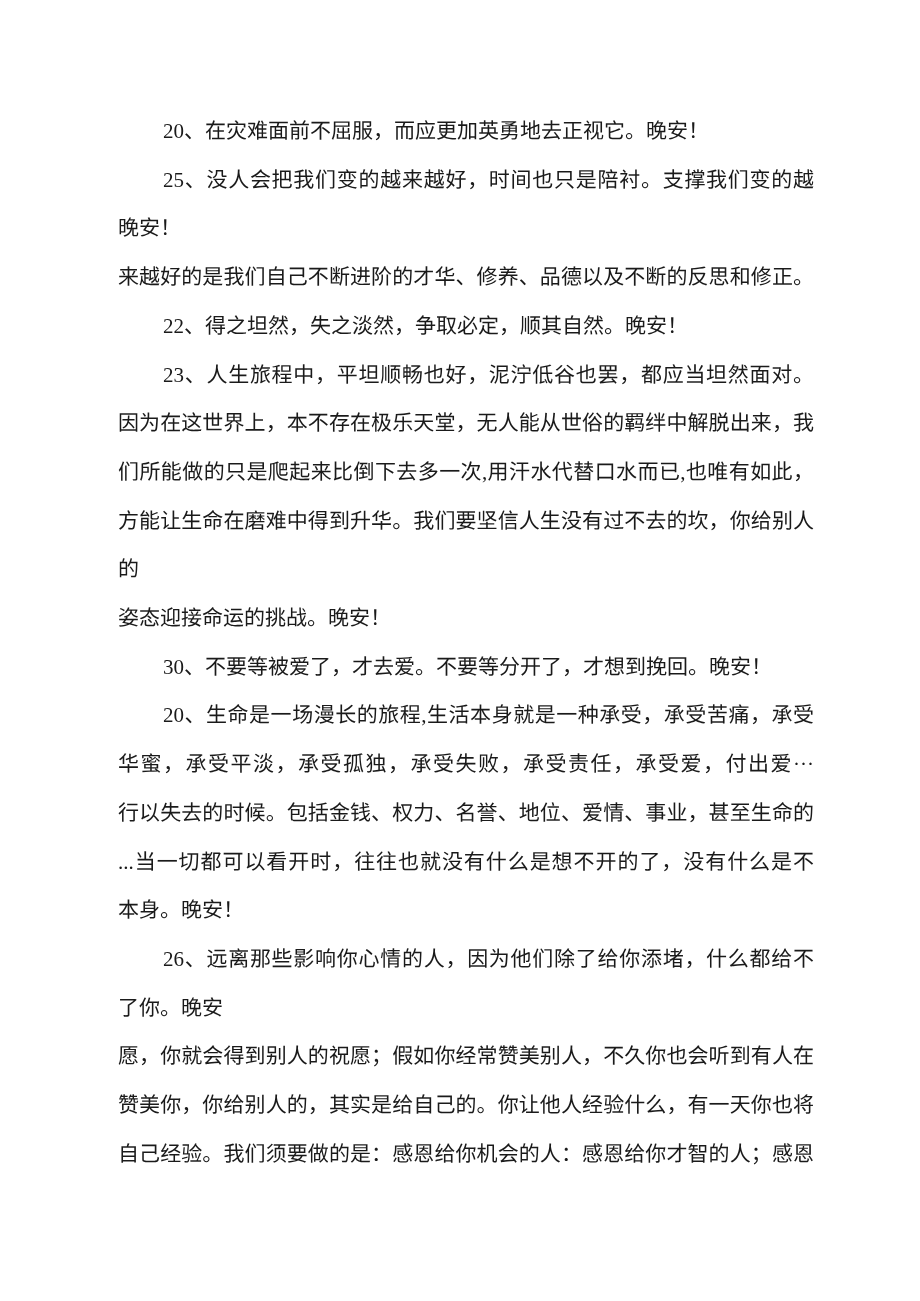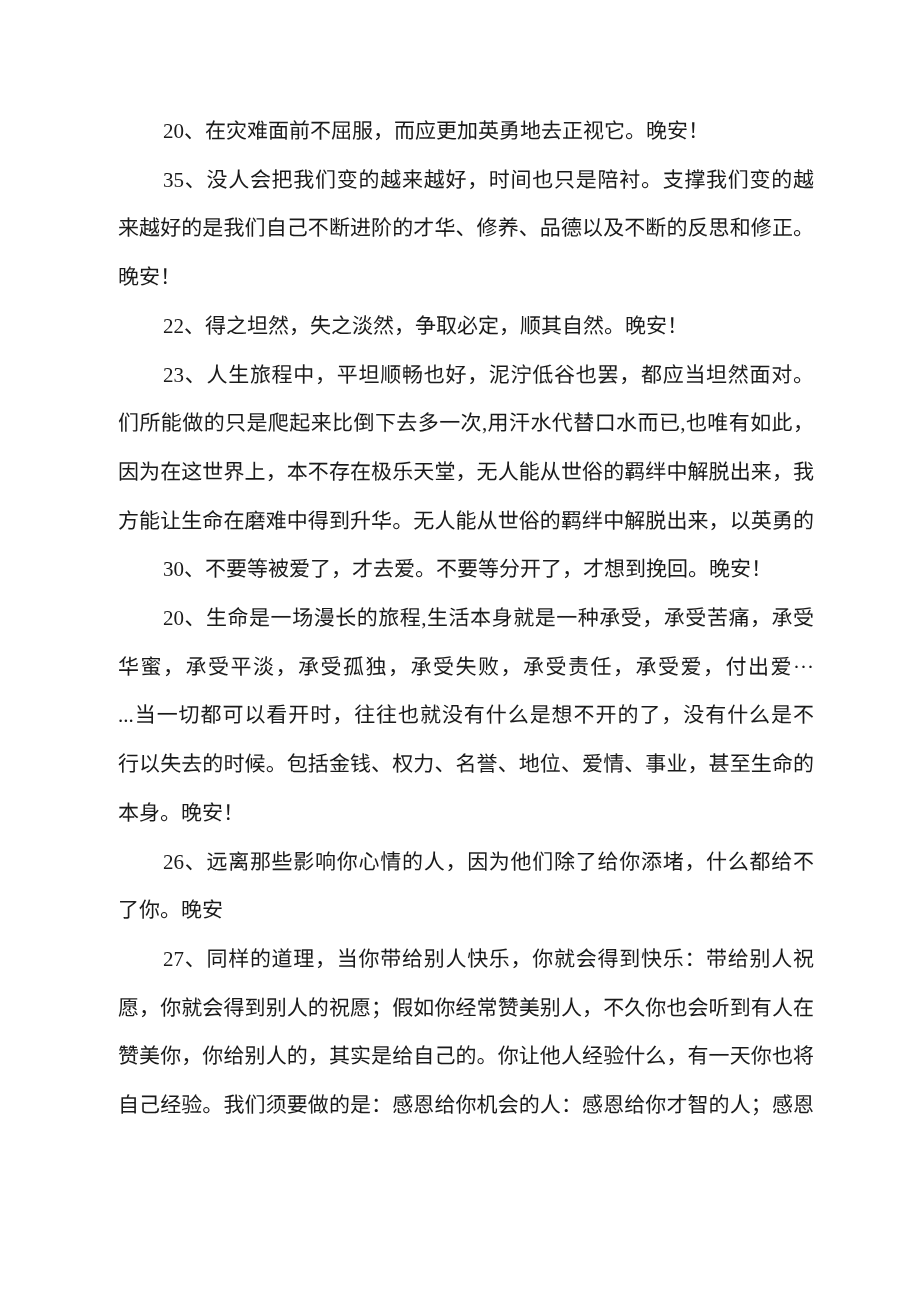--- a/index.html
+++ b/index.html
@@ -43,47 +43,47 @@
 </style>
 </head>
 <body>
 
 <div class="page">
   <div class="text-block" id="text-block">
       <p class="para">
         <span class="line first short">20、在灾难面前不屈服，而应更加英勇地去正视它。晚安！</span>
       </p>
       <p class="para">
-        <span class="line first">35、没人会把我们变的越来越好，时间也只是陪衬。支撑我们变的越</span>
+        <span class="line first">25、没人会把我们变的越来越好，时间也只是陪衬。支撑我们变的越</span>
+        <span class="line short">晚安！</span>
         <span class="line">来越好的是我们自己不断进阶的才华、修养、品德以及不断的反思和修正。</span>
-        <span class="line short">晚安！</span>
       </p>
       <p class="para">
         <span class="line first short">22、得之坦然，失之淡然，争取必定，顺其自然。晚安！</span>
       </p>
       <p class="para">
         <span class="line first">23、人生旅程中，平坦顺畅也好，泥泞低谷也罢，都应当坦然面对。</span>
+        <span class="line">因为在这世界上，本不存在极乐天堂，无人能从世俗的羁绊中解脱出来，我</span>
         <span class="line">们所能做的只是爬起来比倒下去多一次,用汗水代替口水而已,也唯有如此，</span>
-        <span class="line">因为在这世界上，本不存在极乐天堂，无人能从世俗的羁绊中解脱出来，我</span>
-        <span class="line">方能让生命在磨难中得到升华。无人能从世俗的羁绊中解脱出来，以英勇的</span>
+        <span class="line">方能让生命在磨难中得到升华。我们要坚信人生没有过不去的坎，你给别人的</span>
+        <span class="line short">姿态迎接命运的挑战。晚安！</span>
       </p>
       <p class="para">
         <span class="line first short">30、不要等被爱了，才去爱。不要等分开了，才想到挽回。晚安！</span>
       </p>
       <p class="para">
         <span class="line first">20、生命是一场漫长的旅程,生活本身就是一种承受，承受苦痛，承受</span>
         <span class="line">华蜜，承受平淡，承受孤独，承受失败，承受责任，承受爱，付出爱···</span>
+        <span class="line">行以失去的时候。包括金钱、权力、名誉、地位、爱情、事业，甚至生命的</span>
         <span class="line">...当一切都可以看开时，往往也就没有什么是想不开的了，没有什么是不</span>
-        <span class="line">行以失去的时候。包括金钱、权力、名誉、地位、爱情、事业，甚至生命的</span>
         <span class="line short">本身。晚安！</span>
       </p>
       <p class="para">
         <span class="line first">26、远离那些影响你心情的人，因为他们除了给你添堵，什么都给不</span>
         <span class="line short">了你。晚安</span>
       </p>
       <p class="para">
-        <span class="line first">27、同样的道理，当你带给别人快乐，你就会得到快乐：带给别人祝</span>
         <span class="line">愿，你就会得到别人的祝愿；假如你经常赞美别人，不久你也会听到有人在</span>
         <span class="line">赞美你，你给别人的，其实是给自己的。你让他人经验什么，有一天你也将</span>
         <span class="line">自己经验。我们须要做的是：感恩给你机会的人：感恩给你才智的人；感恩</span>
       </p>
     </div>
 </div>
 
 </body></html>

